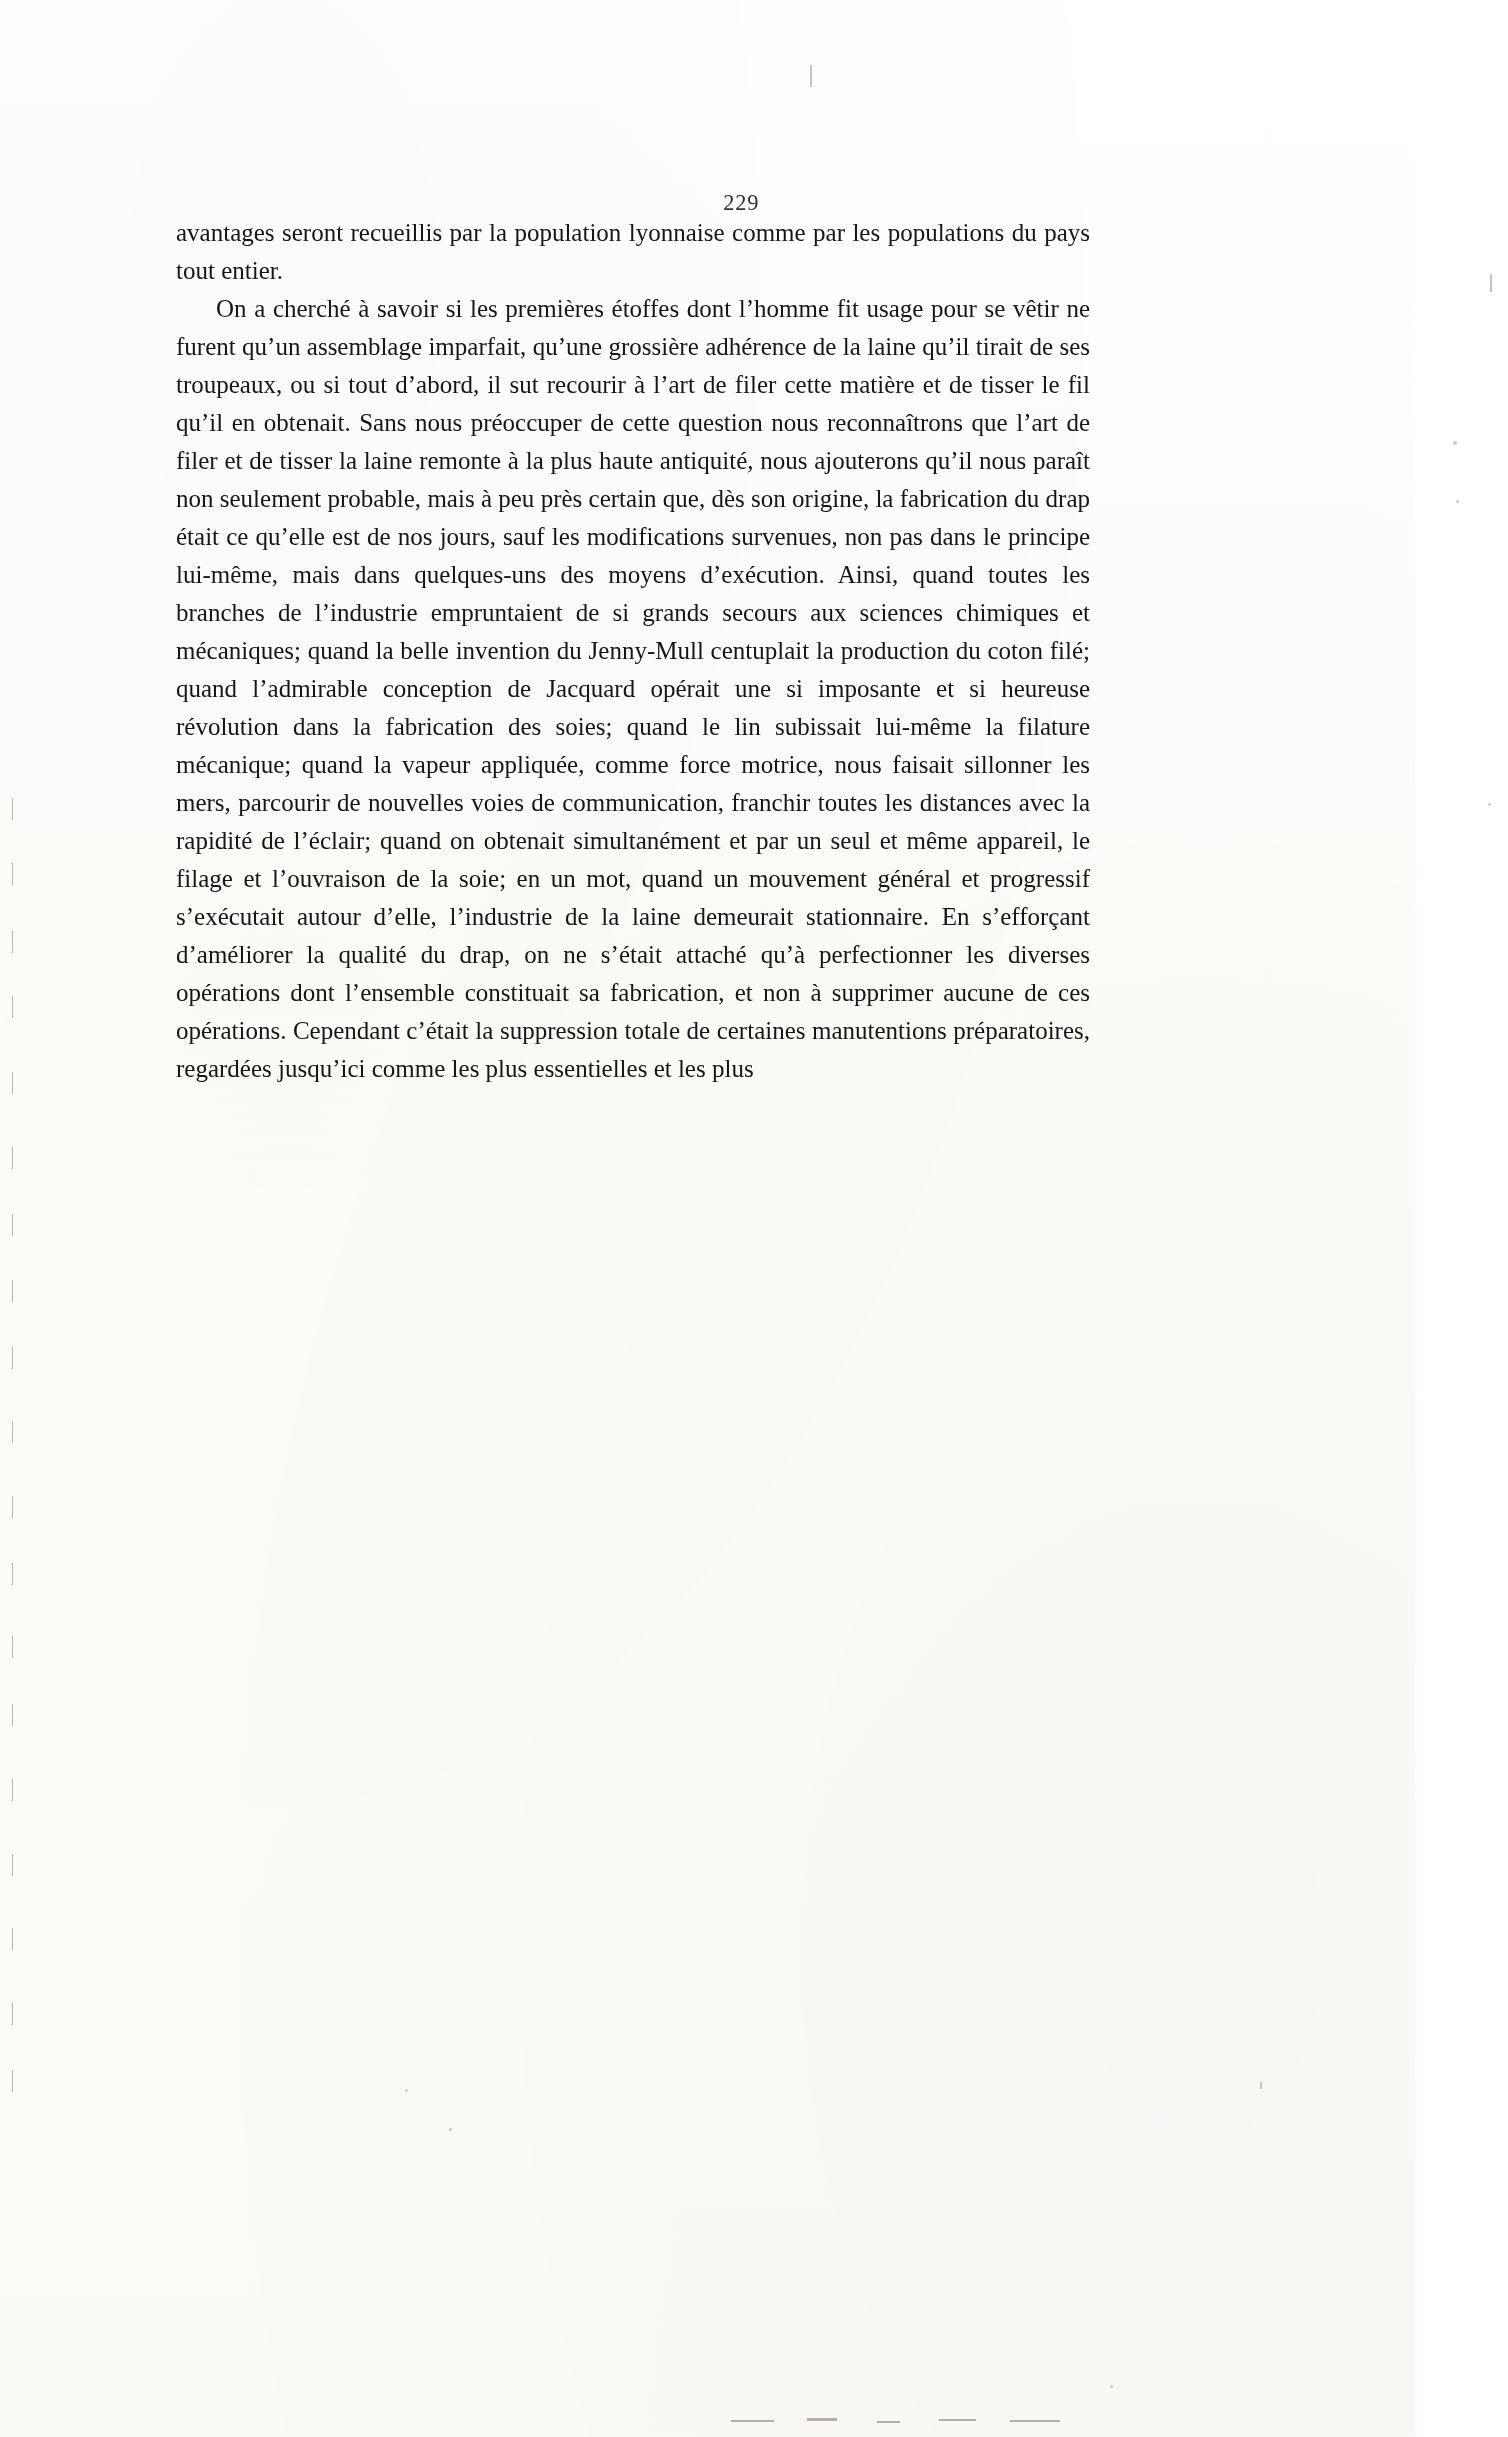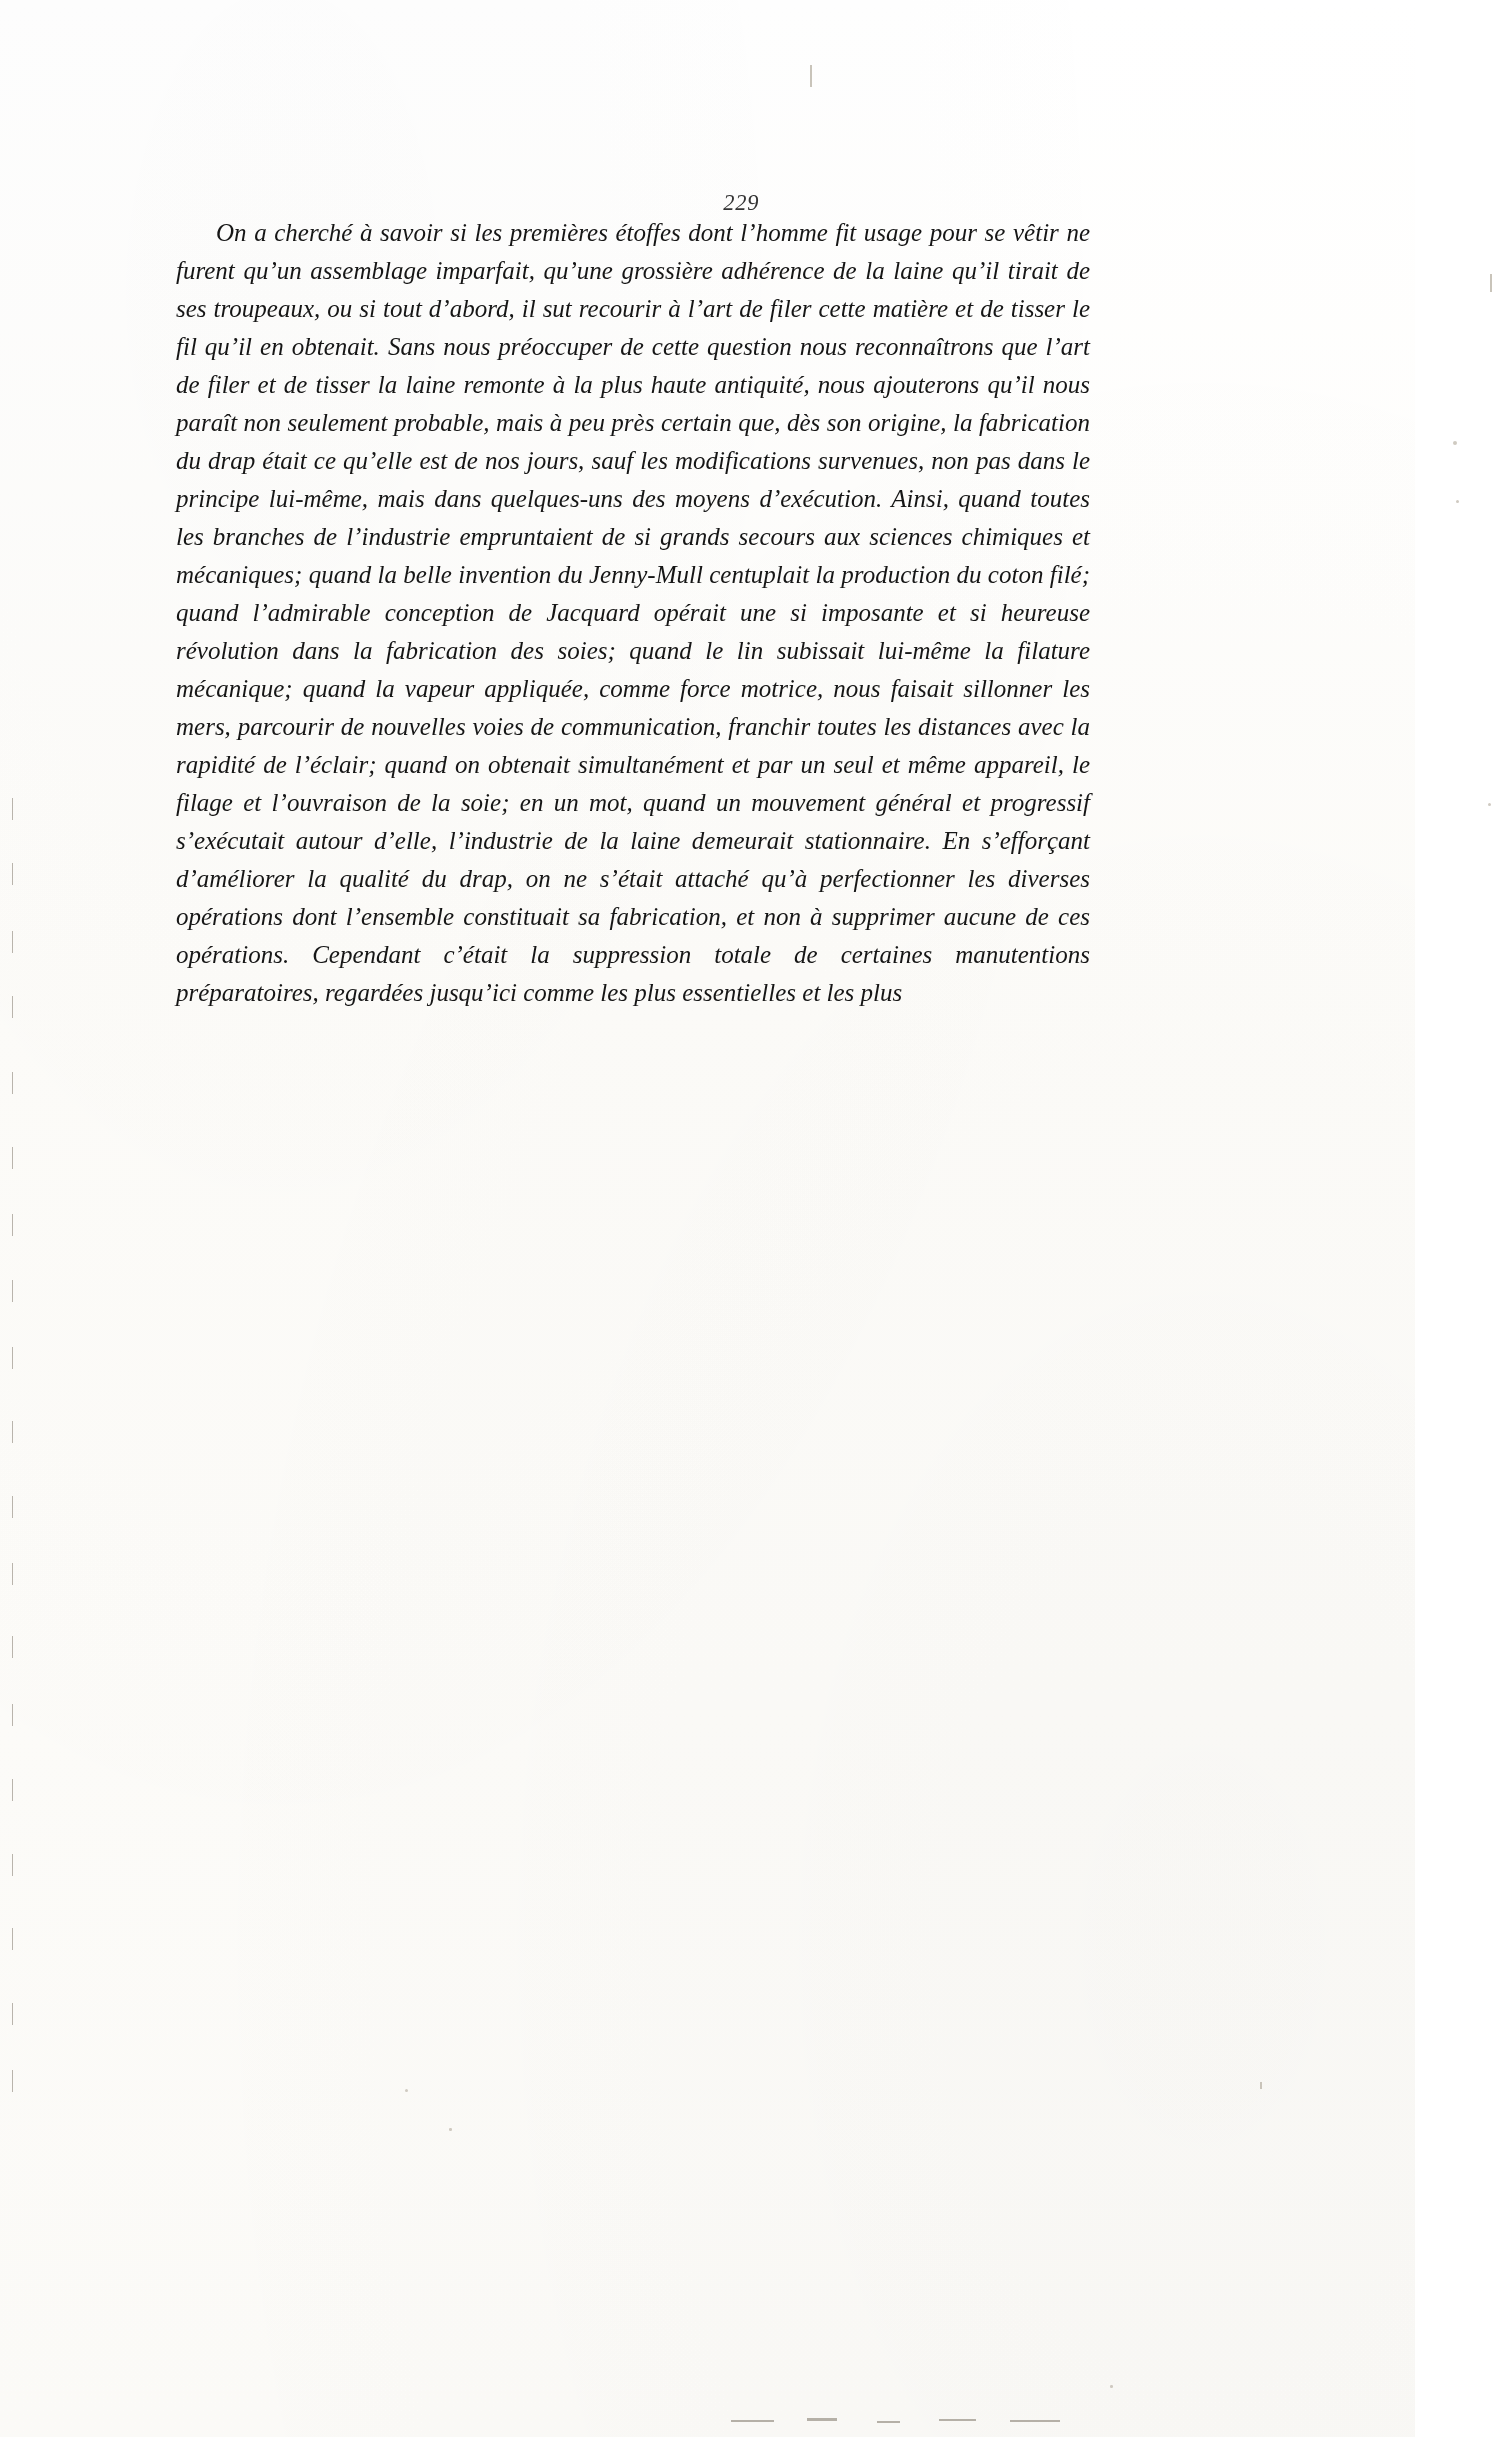--- a/index.html
+++ b/index.html
@@ -14,21 +14,20 @@
     font-family: "Liberation Serif", serif;
     color: #1a1a1a;
     overflow: hidden;
   }
   .page {
     position: absolute;
     top: 0; left: 0;
     width: 1415px;
     height: 2438px;
     background: #fdfdfb;
-    font-style: italic;
   }
   
   .page-tone {
     position: absolute;
     inset: 0;
     background:
       radial-gradient(ellipse at 20% 12%, rgba(0,0,0,0.012), rgba(0,0,0,0) 60%),
       radial-gradient(ellipse at 85% 80%, rgba(0,0,0,0.015), rgba(0,0,0,0) 65%),
       linear-gradient(180deg, #ffffff 0%, #fdfcf9 40%, #fbfaf7 100%);
     pointer-events: none;
@@ -110,20 +109,21 @@
 <body>
 
 <div class="page">
   <div class="page-tone"></div>
 
   <div class="folio">
     <span class="folio-inner">229</span>
   </div>
 
   <div class="textblock">
+    <p>avantages seront recueillis par la population lyonnaise comme par les populations du pays tout entier.</p>
     <p class="indent">On a cherché à savoir si les premières étoffes dont l’homme fit usage pour se vêtir ne furent qu’un assemblage imparfait, qu’une grossière adhérence de la laine qu’il tirait de ses troupeaux, ou si tout d’abord, il sut recourir à l’art de filer cette matière et de tisser le fil qu’il en obtenait. Sans nous préoccuper de cette question nous reconnaîtrons que l’art de filer et de tisser la laine remonte à la plus haute antiquité, nous ajouterons qu’il nous paraît non seulement probable, mais à peu près certain que, dès son origine, la fabrication du drap était ce qu’elle est de nos jours, sauf les modifications survenues, non pas dans le principe lui-même, mais dans quelques-uns des moyens d’exécution. Ainsi, quand toutes les branches de l’industrie empruntaient de si grands secours aux sciences chimiques et mécaniques; quand la belle invention du Jenny-Mull centuplait la production du coton filé; quand l’admirable conception de Jacquard opérait une si imposante et si heureuse révolution dans la fabrication des soies; quand le lin subissait lui-même la filature mécanique; quand la vapeur appliquée, comme force motrice, nous faisait sillonner les mers, parcourir de nouvelles voies de communication, franchir toutes les distances avec la rapidité de l’éclair; quand on obtenait simultanément et par un seul et même appareil, le filage et l’ouvraison de la soie; en un mot, quand un mouvement général et progressif s’exécutait autour d’elle, l’industrie de la laine demeurait stationnaire. En s’efforçant d’améliorer la qualité du drap, on ne s’était attaché qu’à perfectionner les diverses opérations dont l’ensemble constituait sa fabrication, et non à supprimer aucune de ces opérations. Cependant c’était la suppression totale de certaines manutentions préparatoires, regardées jusqu’ici comme les plus essentielles et les plus</p>
   </div>
 
   <div class="margin-ticks">
     <span style="top:0px"></span>
     <span style="top:65px"></span>
     <span style="top:133px"></span>
     <span style="top:198px"></span>
     <span style="top:274px"></span>
     <span style="top:349px"></span>

